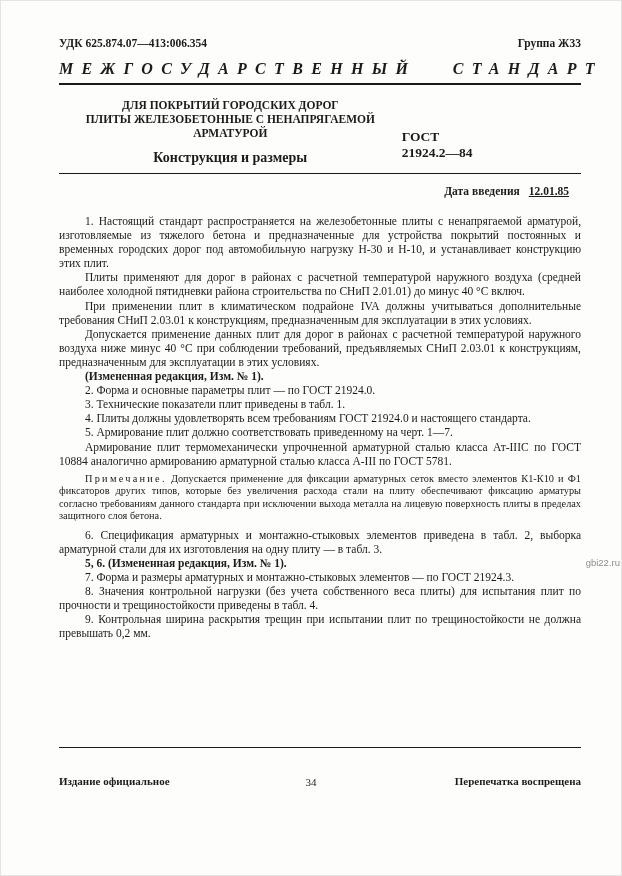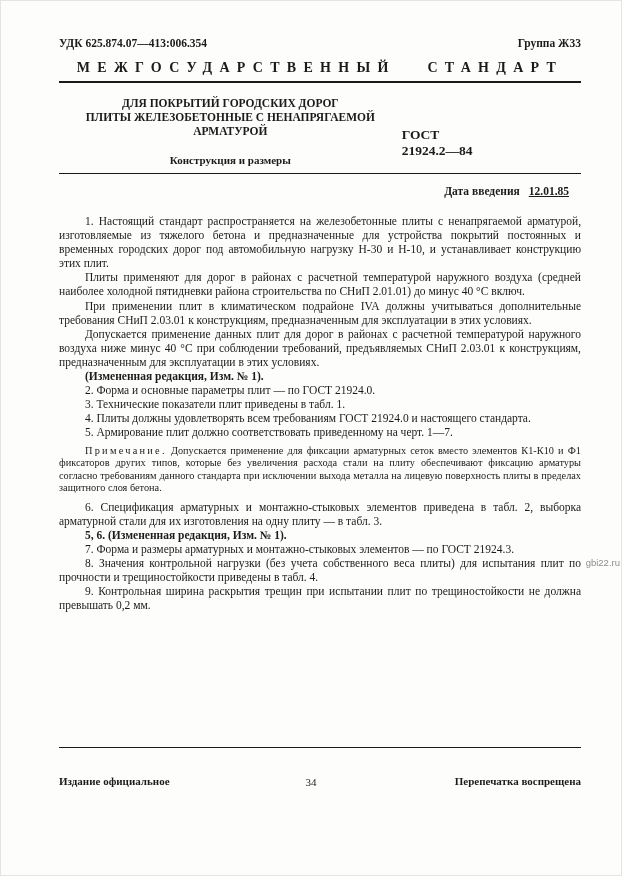--- a/index.html
+++ b/index.html
@@ -21,29 +21,30 @@
     left: 58px; right: 40px; top: 36px;
   }
   
   .udk-row {
     display: flex; justify-content: space-between;
     font-weight: bold; font-size: 11.5px;
   }
   .standard-kind {
     margin-top: 11px;
     text-align: center;
-    font-weight: bold; font-size: 14px;
+    font-weight: bold; font-size: 16px;
     letter-spacing: 0.52em; word-spacing: 1.5em;
     white-space: nowrap;
+    font-style: italic;
   }
   .thick-rule { border-top: 2.5px solid #1a1a1a; margin-top: 5px; }
   .title-area { display: flex; margin-top: 13px; }
   .title-left { width: 344px; text-align: center; }
   .doc-title { font-weight: bold; font-size: 11.5px; line-height: 14px; }
-  .subtitle { font-weight: bold; font-size: 11px; margin-top: 16px; }
+  .subtitle { font-weight: bold; font-size: 14px; margin-top: 10px; }
   .title-en { font-size: 10.5px; line-height: 13px; margin-top: 10px; color: #2a2a2a; }
   .gost-block {
     width: 165px; margin-right: 15px; margin-left: auto;
     text-align: left; font-weight: bold;
     font-size: 13.5px; line-height: 16px;
     padding-top: 31px;
   }
   .okp-row { margin-top: 25px; font-size: 11.5px; }
   .okp-rule { border-top: 1.5px solid #1a1a1a; margin-top: 7px; }
   .date-row {
@@ -123,20 +124,21 @@
     <div class="body-text">
       <p>1. Настоящий стандарт распространяется на железобетонные плиты с ненапрягаемой арматурой, изготовляемые из тяжелого бетона и предназначенные для устройства покрытий постоянных и временных городских дорог под автомобильную нагрузку Н-30 и Н-10, и устанавливает конструкцию этих плит.</p>
       <p>Плиты применяют для дорог в районах с расчетной температурой наружного воздуха (средней наиболее холодной пятидневки района строительства по СНиП 2.01.01) до минус 40 °С включ.</p>
       <p>При применении плит в климатическом подрайоне IVA должны учитываться дополнительные требования СНиП 2.03.01 к конструкциям, предназначенным для эксплуатации в этих условиях.</p>
       <p>Допускается применение данных плит для дорог в районах с расчетной температурой наружного воздуха ниже минус 40 °С при соблюдении требований, предъявляемых СНиП 2.03.01 к конструкциям, предназначенным для эксплуатации в этих условиях.</p>
       <p class="bold">(Измененная редакция, Изм. № 1).</p>
       <p>2. Форма и основные параметры плит — по ГОСТ 21924.0.</p>
       <p>3. Технические показатели плит приведены в табл. 1.</p>
       <p>4. Плиты должны удовлетворять всем требованиям ГОСТ 21924.0 и настоящего стандарта.</p>
       <p>5. Армирование плит должно соответствовать приведенному на черт. 1—7.</p>
+      <p>Армирование плит термомеханически упрочненной арматурной сталью класса Ат-IIIС по ГОСТ 10884 аналогично армированию арматурной сталью класса А-III по ГОСТ 5781.</p>
       <div class="note">
         <span class="note-lead">Примечание.</span><span> Допускается применение для фиксации арматурных сеток вместо элементов К1-К10 и Ф1 фиксаторов других типов, которые без увеличения расхода стали на плиту обеспечивают фиксацию арматуры согласно требованиям данного стандарта при исключении выхода металла на лицевую поверхность плиты в пределах защитного слоя бетона.</span>
       </div>
       <p class="gap-above">6. Спецификация арматурных и монтажно-стыковых элементов приведена в табл. 2, выборка арматурной стали для их изготовления на одну плиту — в табл. 3.</p>
       <p class="bold">5, 6. (Измененная редакция, Изм. № 1).</p>
       <p>7. Форма и размеры арматурных и монтажно-стыковых элементов — по ГОСТ 21924.3.</p>
       <p>8. Значения контрольной нагрузки (без учета собственного веса плиты) для испытания плит по прочности и трещиностойкости приведены в табл. 4.</p>
       <p>9. Контрольная ширина раскрытия трещин при испытании плит по трещиностойкости не должна превышать 0,2 мм.</p>
     </div>
 

